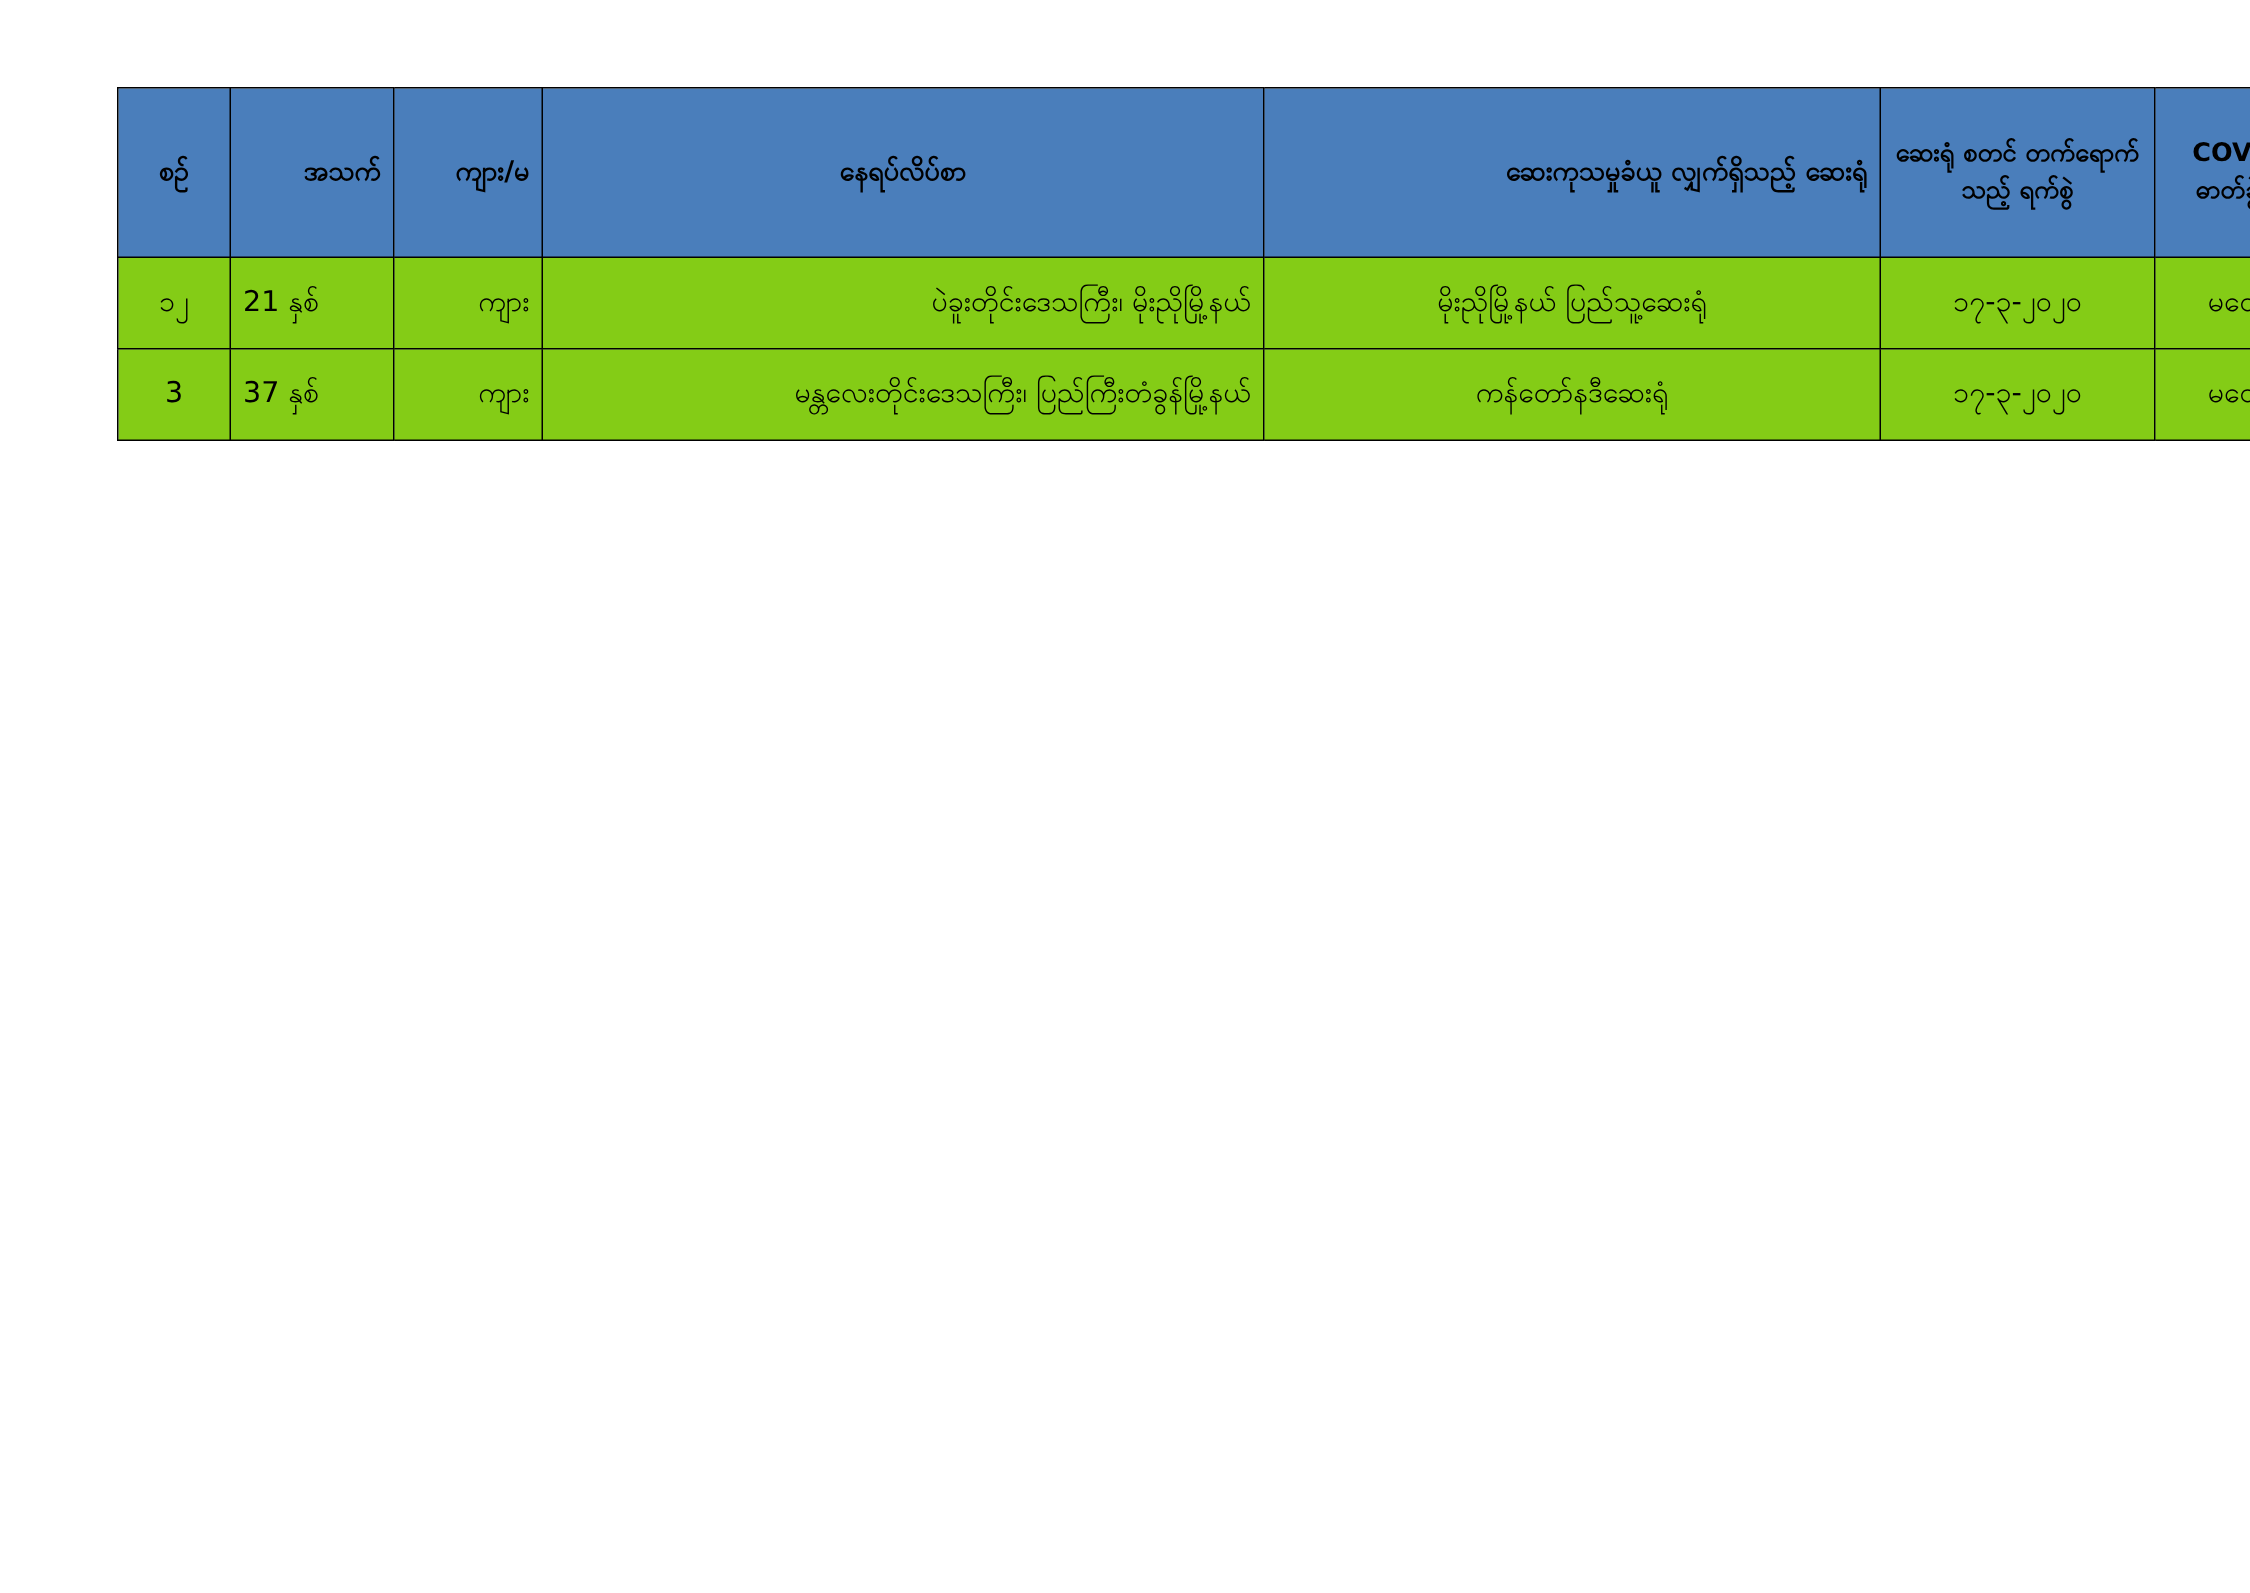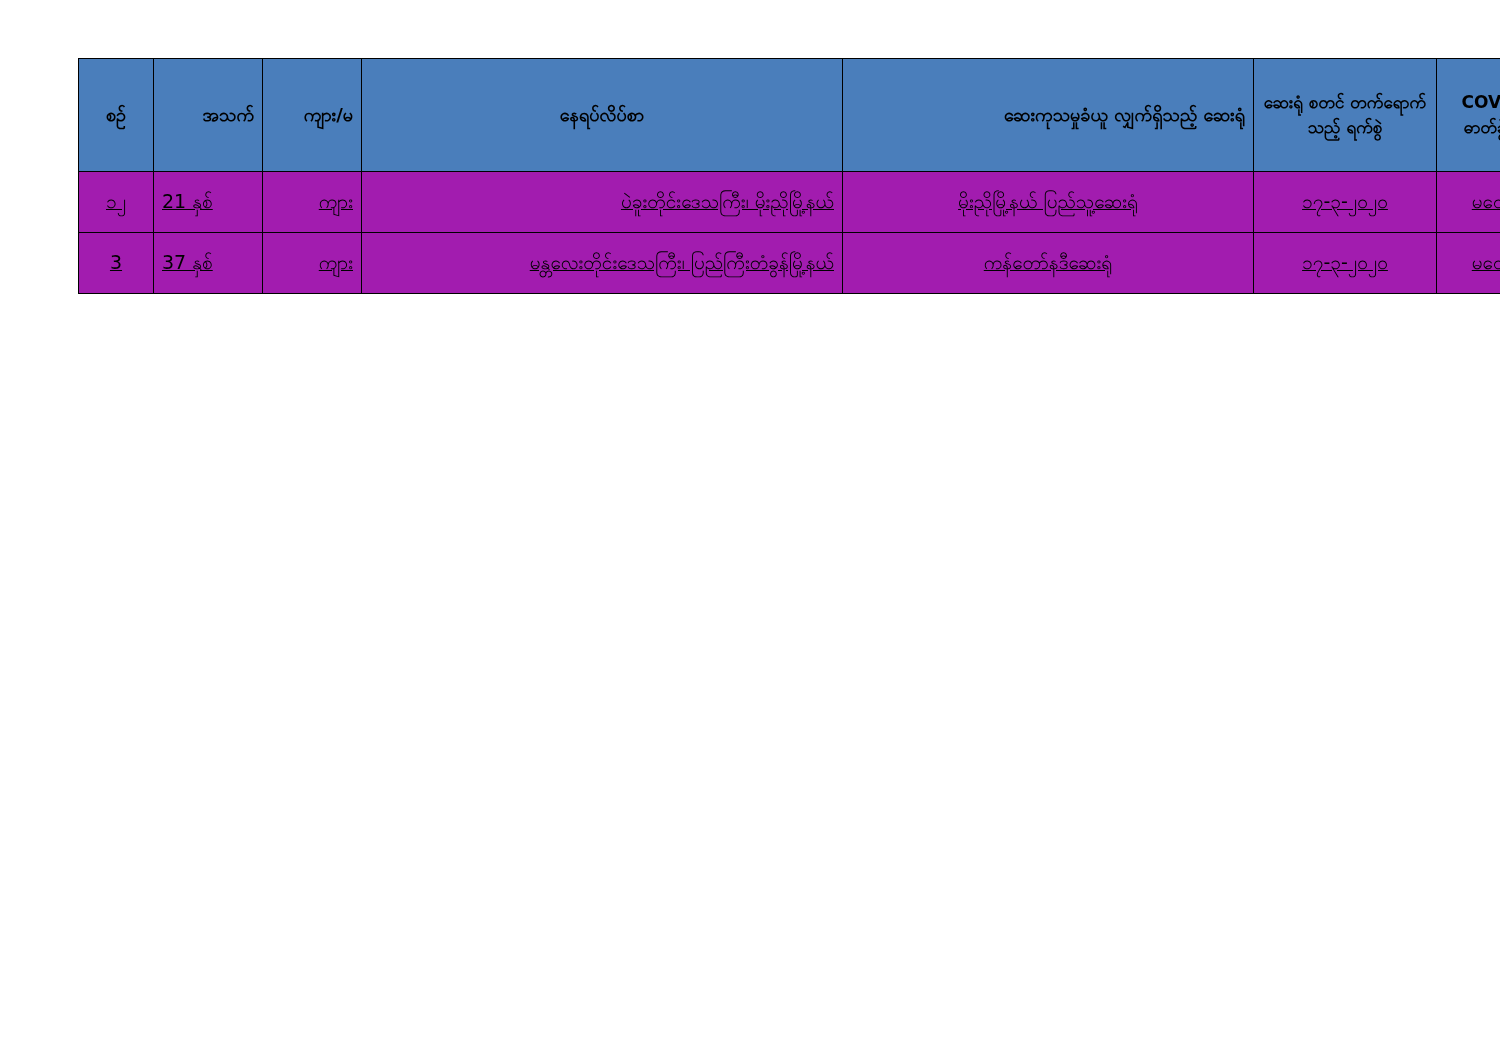--- a/index.html
+++ b/index.html
@@ -41,24 +41,23 @@
   }
   thead th {
     background: #4a7ebb;
     color: #000000;
     font-weight: bold;
     text-align: center;
     height: 100px;
     font-size: 18px;
   }
   tbody td {
-    background: #a21caf;
+    background: #84cc16;
     height: 48px;
     font-size: 19px;
-    text-decoration: underline;
   }
   .c-no    { width: 58px;  text-align: center; }
   .c-age   { width: 92px;  text-align: left; padding-left: 10px; }
   .c-sex   { width: 82px;  text-align: right; }
   .c-addr  { width: 464px; text-align: right; padding-left: 14px; }
   .c-hosp  { width: 394px; text-align: center; padding-left: 14px; }
   .c-date  { width: 166px; text-align: center; }
   .c-res   { width: 124px; text-align: center; }
   thead .c-age  { text-align: right; padding-left: 8px; }
   thead .c-addr { text-align: center; padding-left: 8px; margin-top: 36px; }

